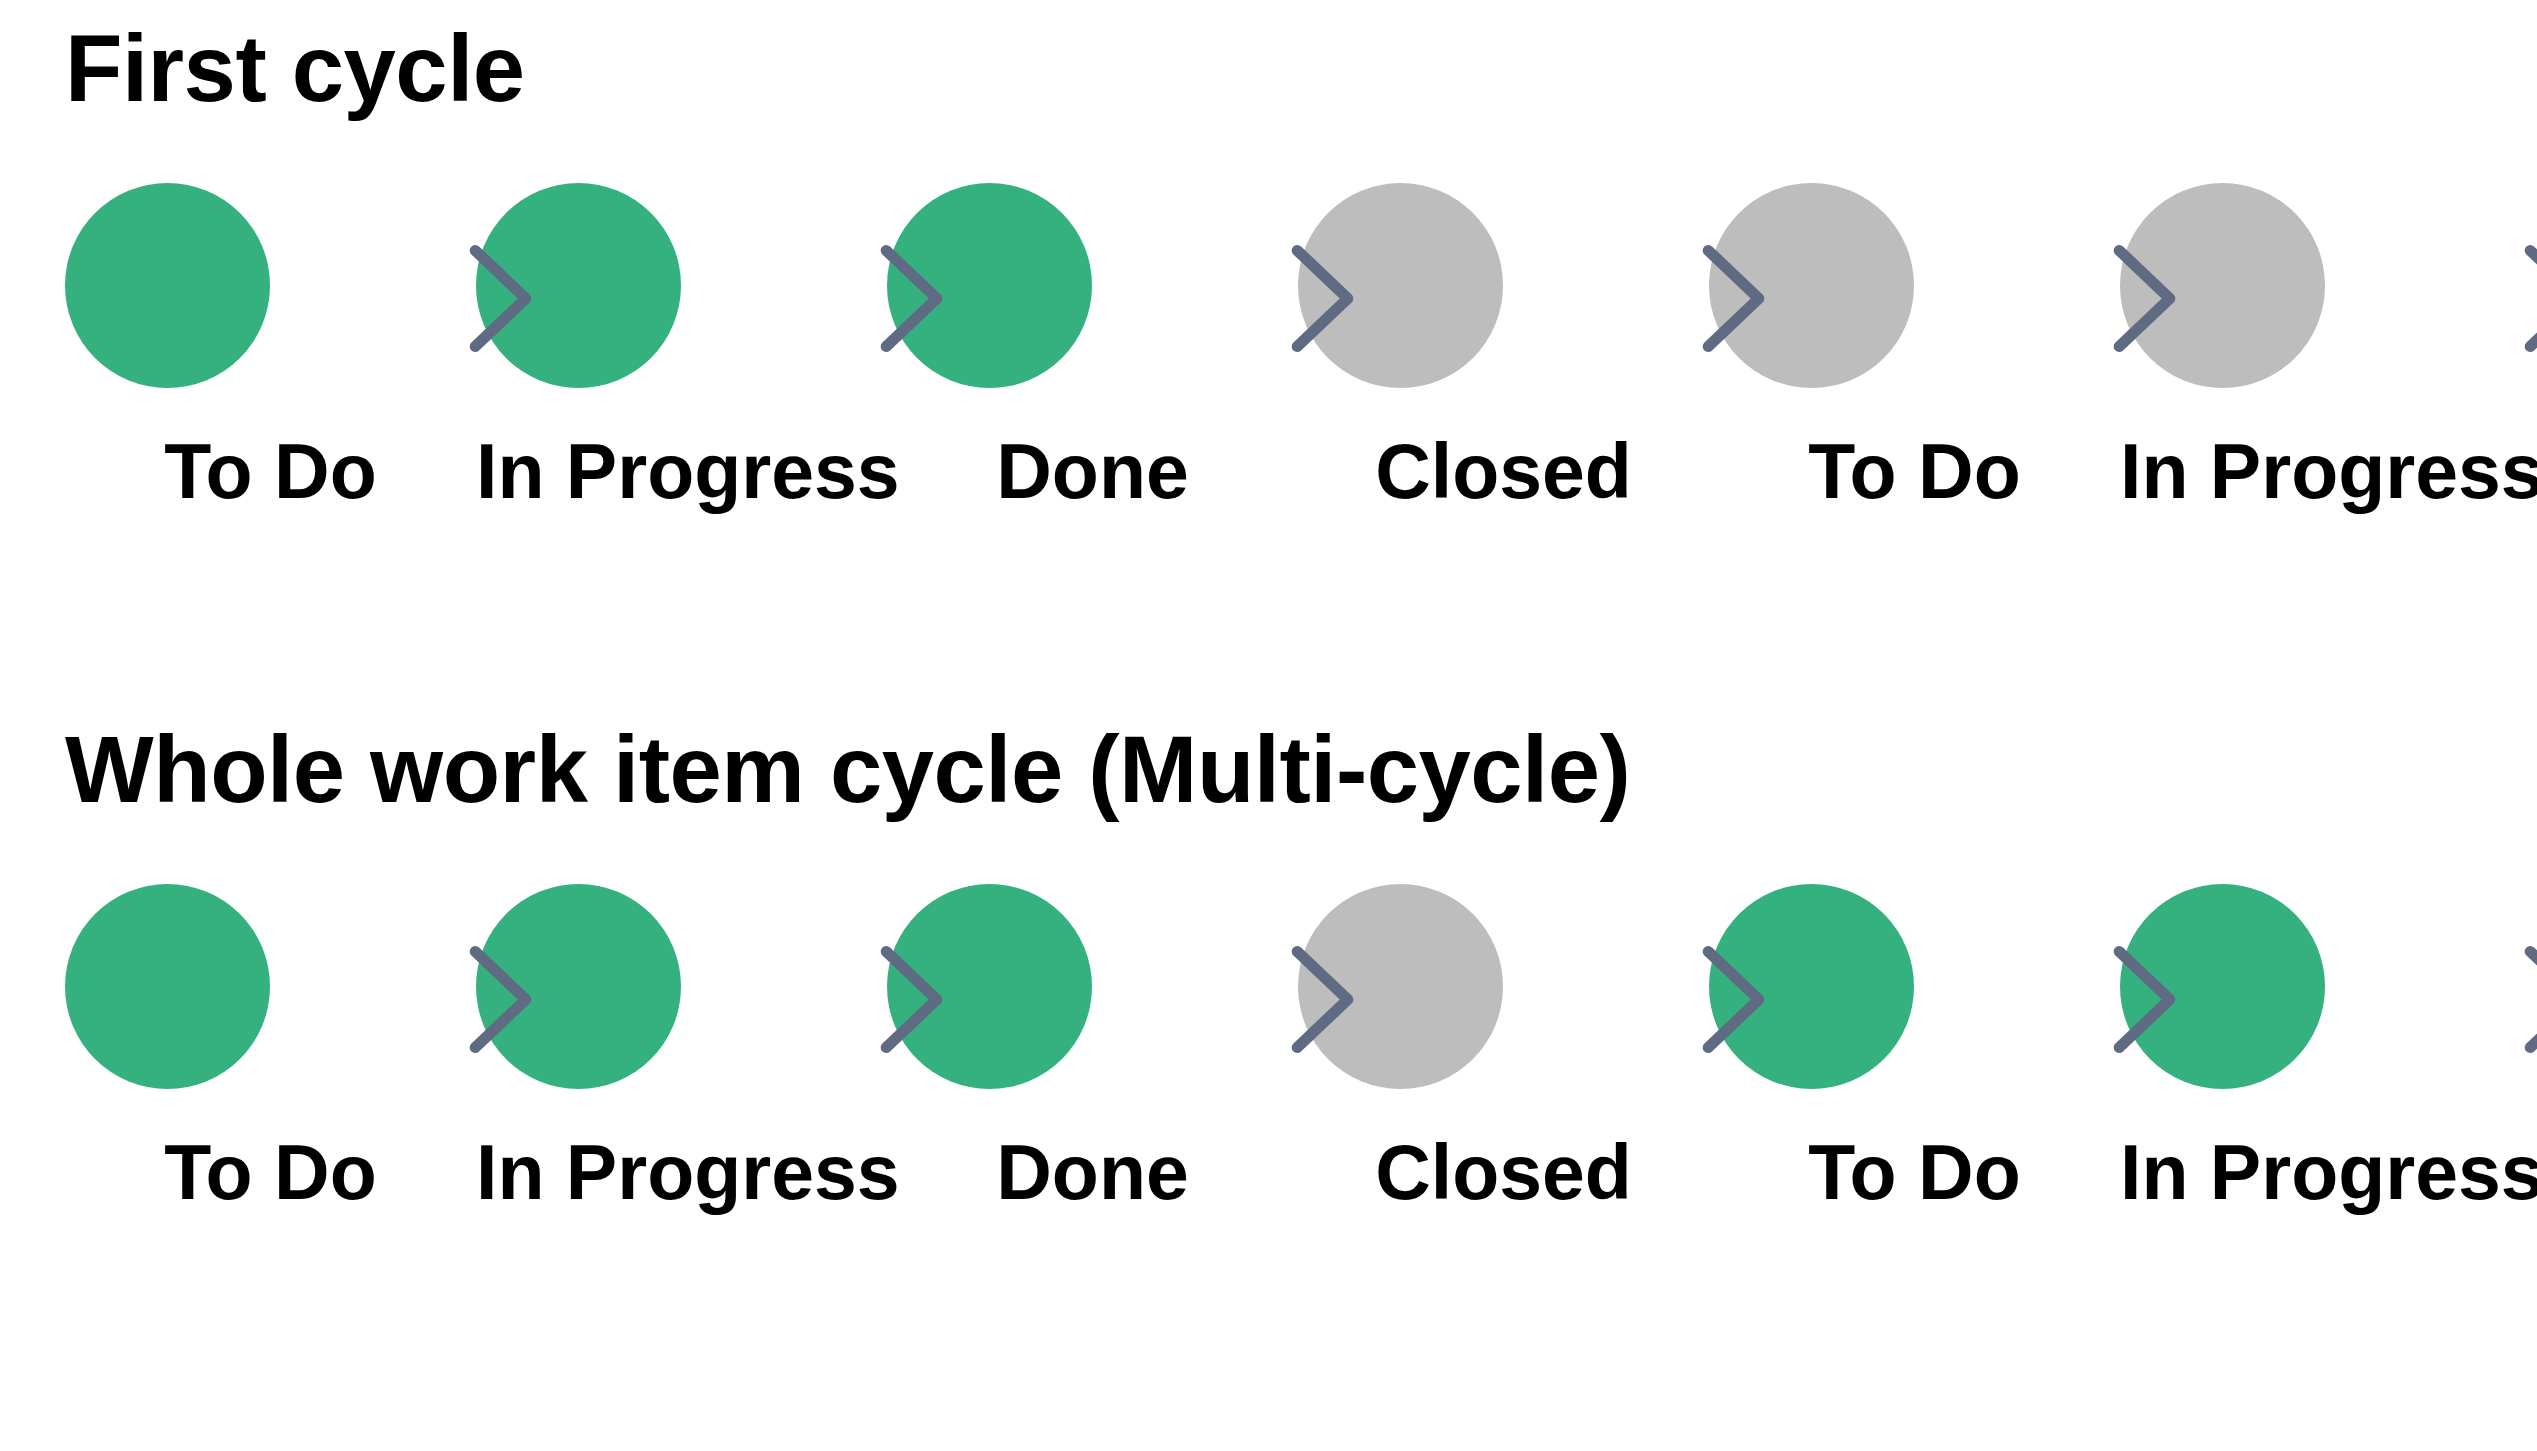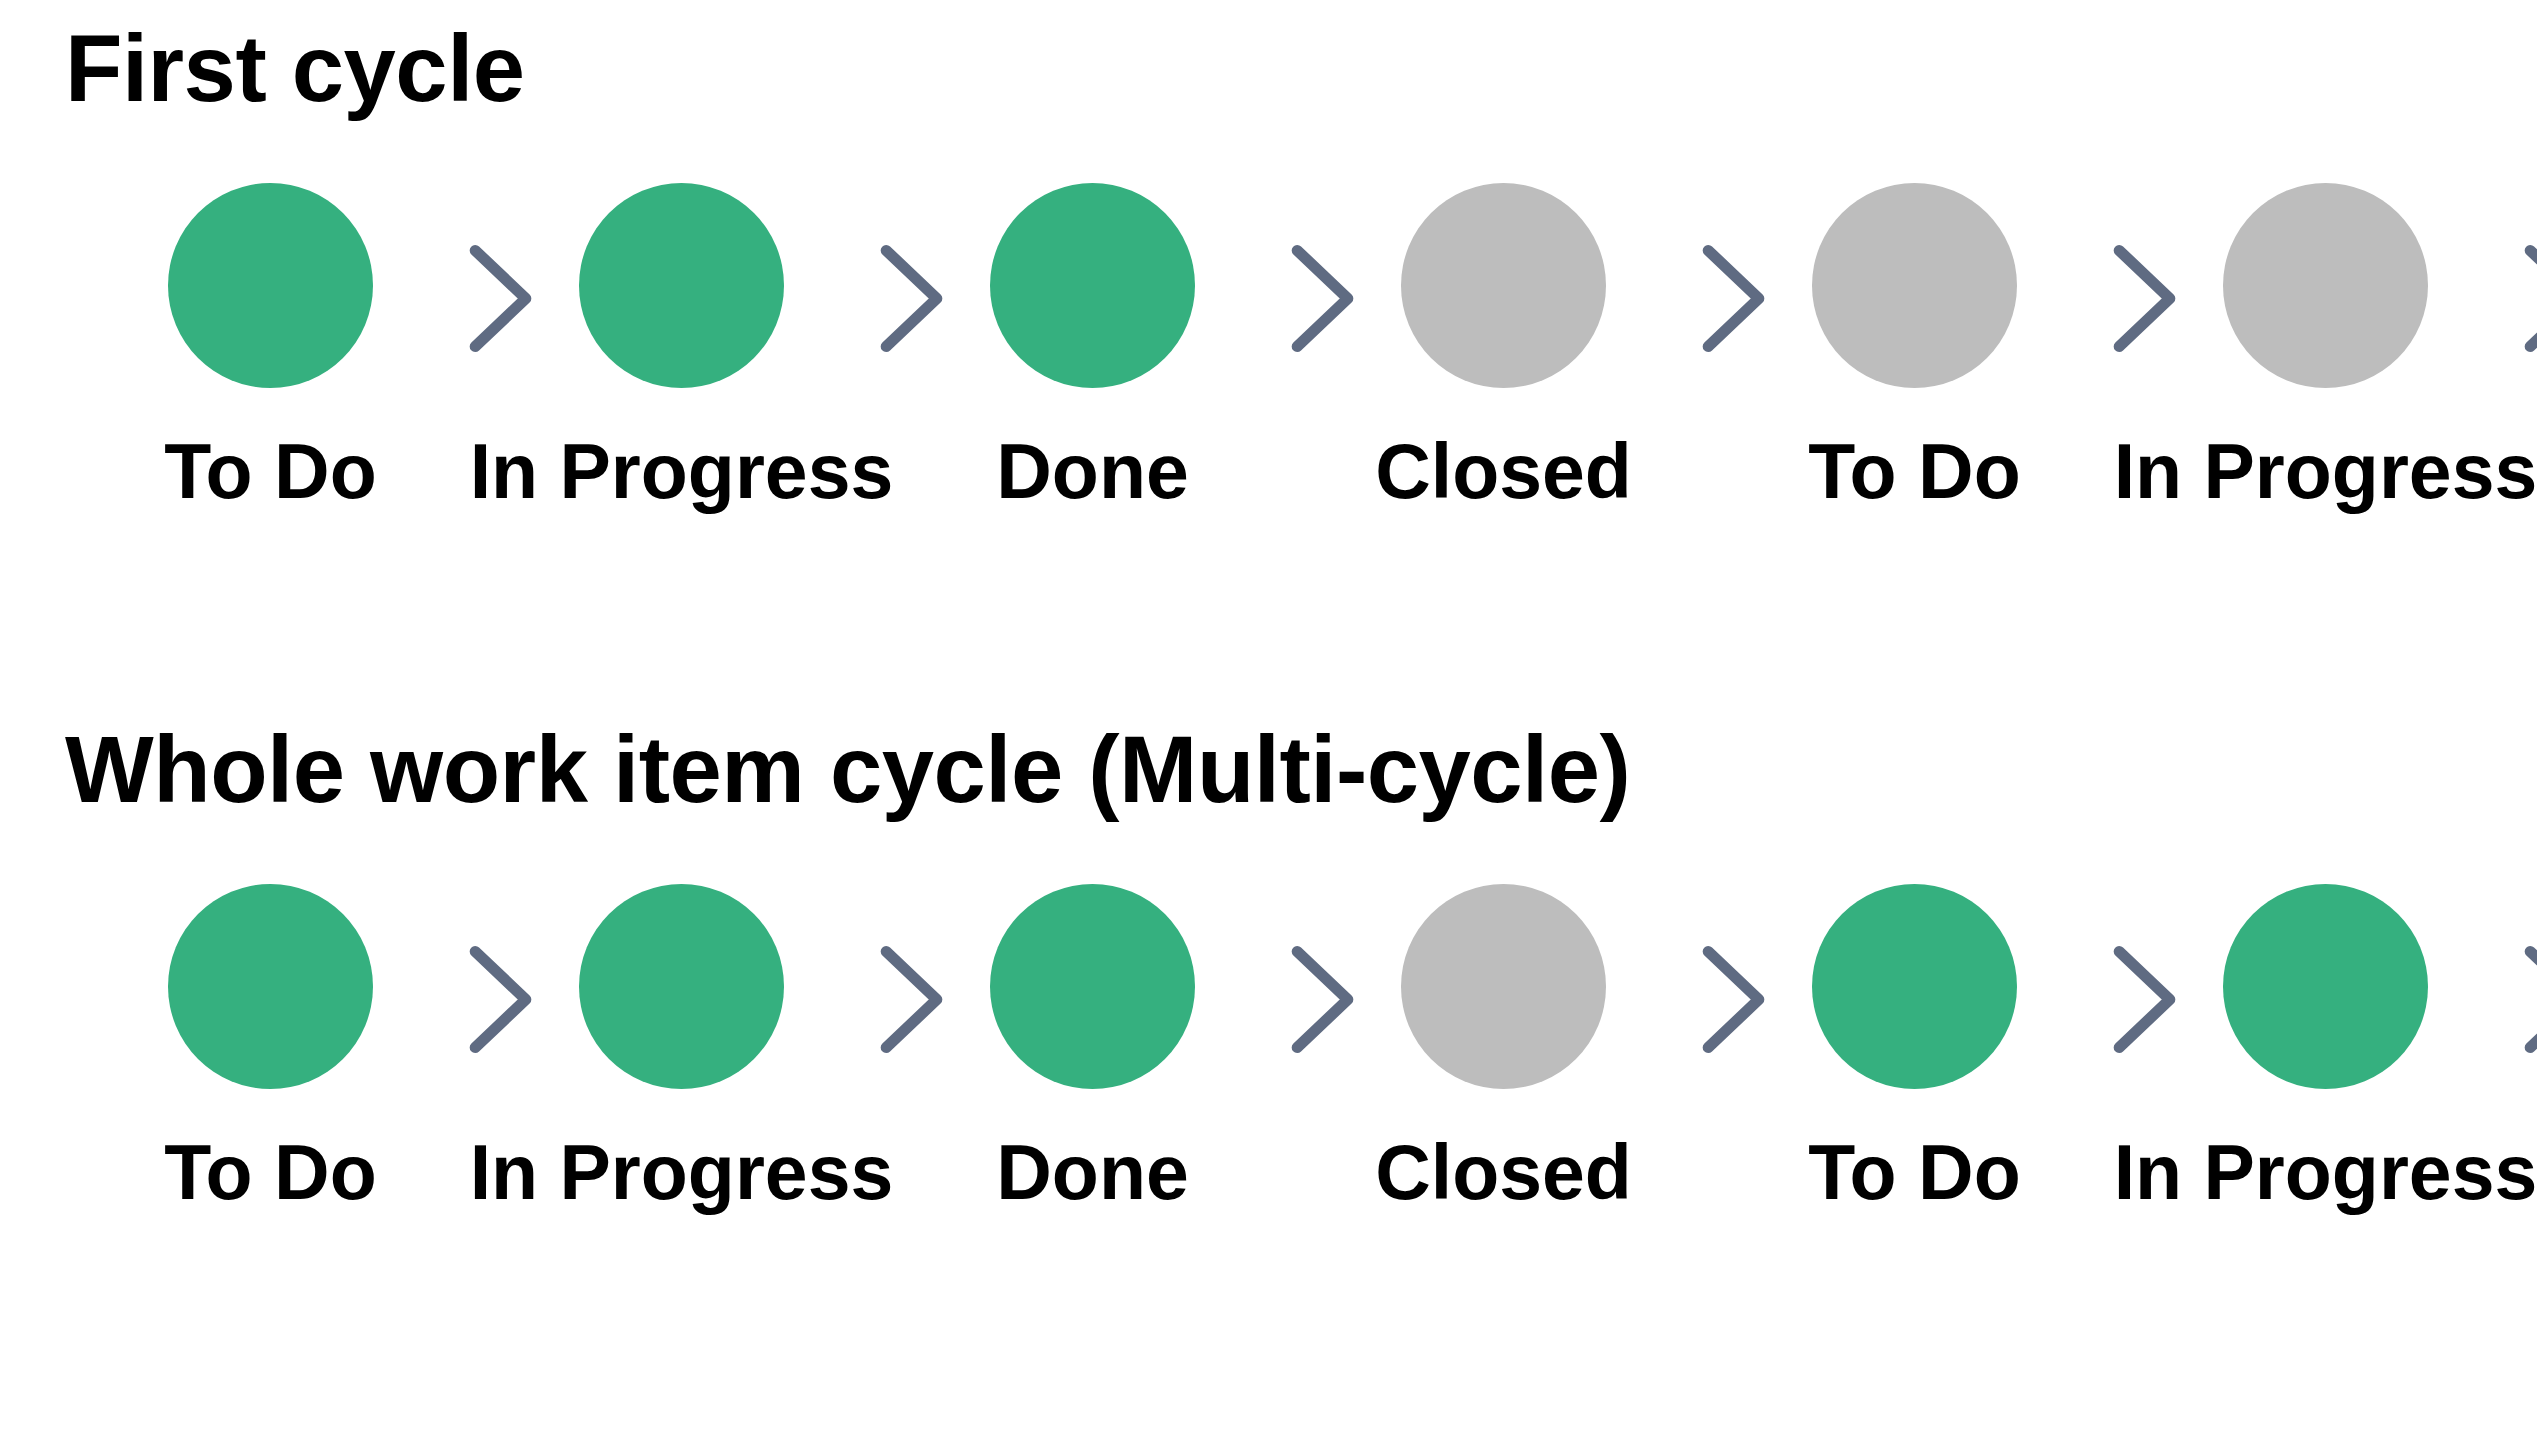--- a/index.html
+++ b/index.html
@@ -52,21 +52,20 @@
     justify-content: flex-start;
     padding-left: 0;
   }
 
   .node {
     position: relative;
     width: 411px;
     flex: 0 0 411px;
     display: flex;
     flex-direction: column;
-    align-items: center;
   }
   .node--last {
     width: 338px;
     flex: 0 0 338px;
   }
 
   .dot {
     width: 205px;
     height: 205px;
     border-radius: 50%;

